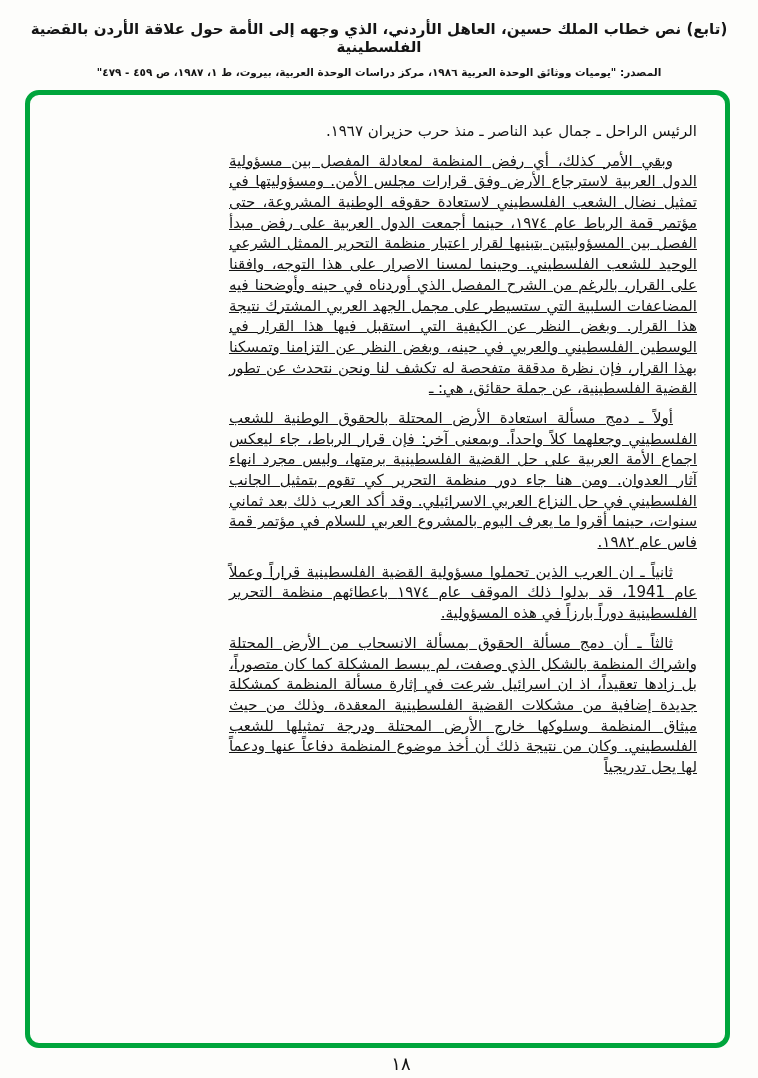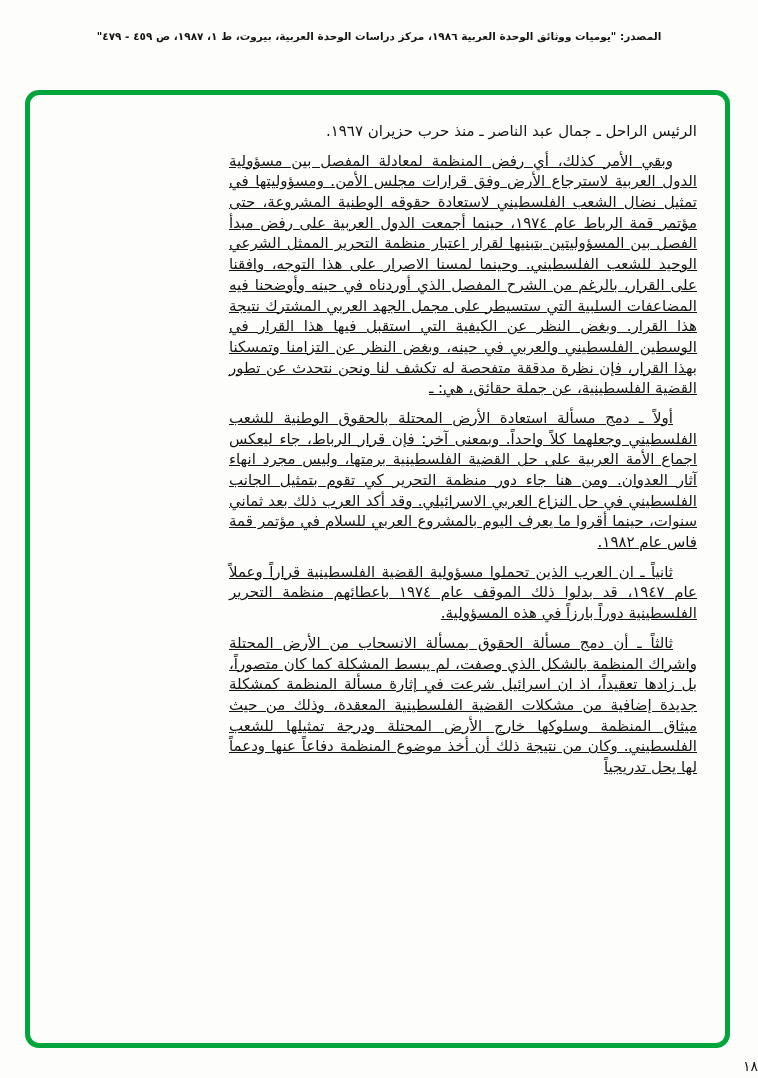--- a/index.html
+++ b/index.html
@@ -51,40 +51,41 @@
     font-size: 15px;
     line-height: 1.38;
   }
   .para { margin: 0 0 9px 0; }
   .para.indent { text-indent: 24px; text-decoration: underline; }
   .page-number {
     position: absolute;
     bottom: 4px;
     left: 0;
     right: 0;
-    text-align: right;
+    text-align: center;
     direction: rtl;
-    font-size: 14px;
+    font-size: 18px;
     margin-left: 44px;
   }
 </style>
 </head>
 <body>
 
 <div class="page">
 
   <header class="header">
+    <div class="title">(تابع) نص خطاب الملك حسين، العاهل الأردني، الذي وجهه إلى الأمة حول علاقة الأردن بالقضية الفلسطينية</div>
     <div class="source">المصدر:  "يوميات ووثائق الوحدة العربية ١٩٨٦، مركز دراسات الوحدة العربية، بيروت، ط ١، ١٩٨٧، ص ٤٥٩ - ٤٧٩"</div>
   </header>
 
   <div class="frame">
     <div class="text-col">
       <p class="para">الرئيس الراحل ـ جمال عبد الناصر ـ منذ حرب حزيران ١٩٦٧.</p>
       <p class="para indent">وبقي الأمر كذلك، أي رفض المنظمة لمعادلة المفصل بين مسؤولية الدول العربية لاسترجاع الأرض وفق قرارات مجلس الأمن. ومسؤوليتها في تمثيل نضال الشعب الفلسطيني لاستعادة حقوقه الوطنية المشروعة، حتى مؤتمر قمة الرباط عام ١٩٧٤، حينما أجمعت الدول العربية على رفض مبدأ الفصل بين المسؤوليتين بتبنيها لقرار اعتبار منظمة التحرير الممثل الشرعي الوحيد للشعب الفلسطيني. وحينما لمسنا الاصرار على هذا التوجه، وافقنا على القرار، بالرغم من الشرح المفصل الذي أوردناه في حينه وأوضحنا فيه المضاعفات السلبية التي ستسيطر على مجمل الجهد العربي المشترك نتيجة هذا القرار. وبغض النظر عن الكيفية التي استقبل فيها هذا القرار في الوسطين الفلسطيني والعربي في حينه، وبغض النظر عن التزامنا وتمسكنا بهذا القرار، فإن نظرة مدققة متفحصة له تكشف لنا ونحن نتحدث عن تطور القضية الفلسطينية، عن جملة حقائق، هي: ـ</p>
       <p class="para indent">أولاً ـ دمج مسألة استعادة الأرض المحتلة بالحقوق الوطنية للشعب الفلسطيني وجعلهما كلاً واحداً. وبمعنى آخر: فإن قرار الرباط، جاء ليعكس اجماع الأمة العربية على حل القضية الفلسطينية برمتها، وليس مجرد انهاء آثار العدوان. ومن هنا جاء دور منظمة التحرير كي تقوم بتمثيل الجانب الفلسطيني في حل النزاع العربي الاسرائيلي. وقد أكد العرب ذلك بعد ثماني سنوات، حينما أقروا ما يعرف اليوم بالمشروع العربي للسلام في مؤتمر قمة فاس عام ١٩٨٢.</p>
-      <p class="para indent">ثانياً ـ ان العرب الذين تحملوا مسؤولية القضية الفلسطينية قراراً وعملاً عام ١٩٤٧، قد بدلوا ذلك الموقف عام ١٩٧٤ باعطائهم منظمة التحرير الفلسطينية دوراً بارزاً في هذه المسؤولية.</p>
+      <p class="para indent">ثانياً ـ ان العرب الذين تحملوا مسؤولية القضية الفلسطينية قراراً وعملاً عام 1941، قد بدلوا ذلك الموقف عام ١٩٧٤ باعطائهم منظمة التحرير الفلسطينية دوراً بارزاً في هذه المسؤولية.</p>
       <p class="para indent">ثالثاً ـ أن دمج مسألة الحقوق بمسألة الانسحاب من الأرض المحتلة واشراك المنظمة بالشكل الذي وصفت، لم يبسط المشكلة كما كان متصوراً، بل زادها تعقيداً، اذ ان اسرائيل شرعت في إثارة مسألة المنظمة كمشكلة جديدة إضافية من مشكلات القضية الفلسطينية المعقدة، وذلك من حيث ميثاق المنظمة وسلوكها خارج الأرض المحتلة ودرجة تمثيلها للشعب الفلسطيني. وكان من نتيجة ذلك أن أخذ موضوع المنظمة دفاعاً عنها ودعماً لها يحل تدريجياً</p>
     </div>
   </div>
 
   <div class="page-number">١٨</div>
 
 </div>
 
 </body></html>

